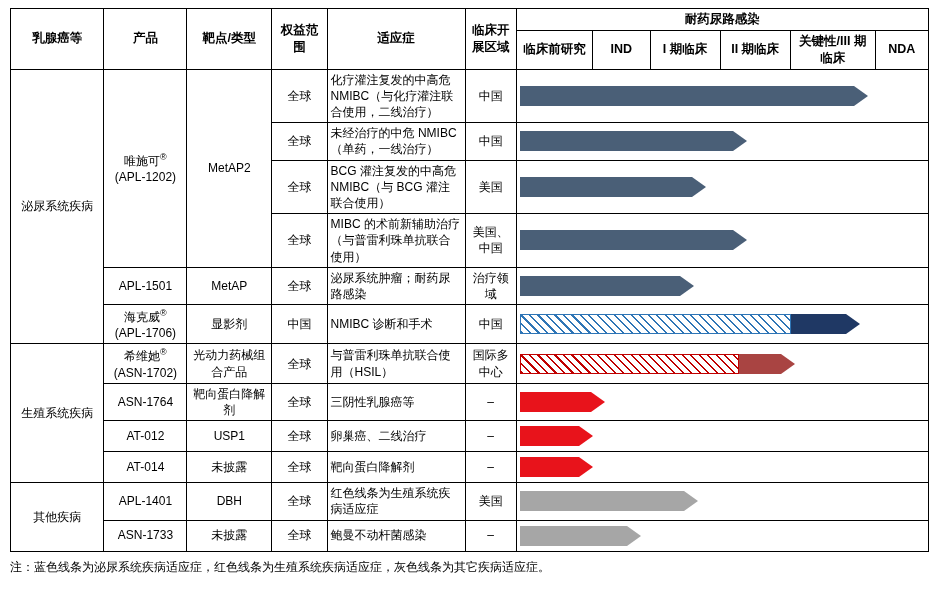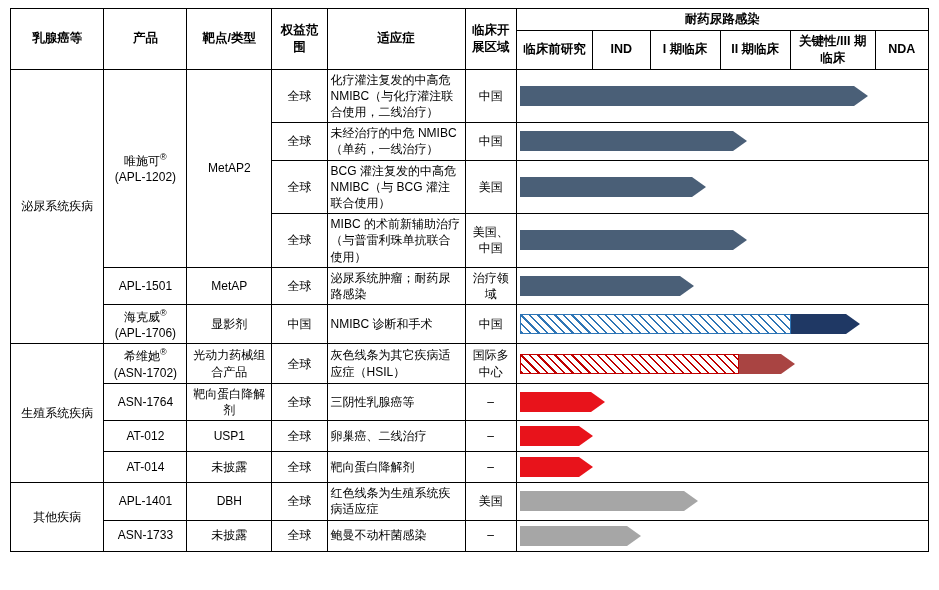--- a/index.html
+++ b/index.html
@@ -211,21 +211,21 @@
           </td>
         </tr>
         <tr>
           <td class="c-center" rowspan="4">生殖系统疾病</td>
           <td class="c-center" rowspan="1">
             <div>希维她<span class="sup">®</span></div>
             <div>(ASN-1702)</div>
           </td>
           <td class="c-center" rowspan="1">光动力药械组合产品</td>
           <td class="c-center">全球</td>
-          <td class="c-left">灰色线条为其它疾病适应症（HSIL）</td>
+          <td class="c-left">与普雷利珠单抗联合使用（HSIL）</td>
           <td class="c-center">国际多中心</td>
           <td class="stage-cell" colspan="6">
             <div class="barwrap">
               <div class="bar" style="left: 0%; width: 68%;">
                 <div class="body" style="width: 79.4118%; border: 1px solid rgb(192, 0, 0); box-sizing: border-box; background: repeating-linear-gradient(45deg, rgb(192, 0, 0) 0px, rgb(192, 0, 0) 1.5px, rgb(255, 255, 255) 1.5px, rgb(255, 255, 255) 6px);"></div>
                 <div class="body" style="left: 79.4118%; right: 14px; width: auto; background: rgb(169, 68, 66);"></div>
                 <div class="head" style="right: 0px; border-left: 14px solid rgb(169, 68, 66);"></div>
               </div>
             </div>
           </td>
@@ -312,13 +312,14 @@
               <div class="bar" style="left: 0%; width: 30%;">
                 <div class="body" style="right: 14px; width: auto; background: rgb(166, 166, 166);"></div>
                 <div class="head" style="right: 0px; border-left: 14px solid rgb(166, 166, 166);"></div>
               </div>
             </div>
           </td>
         </tr>
       </tbody>
   </table>
 
+  <div class="note">注：蓝色线条为泌尿系统疾病适应症，红色线条为生殖系统疾病适应症，灰色线条为其它疾病适应症。</div>
 </div>
 
 </body></html>

